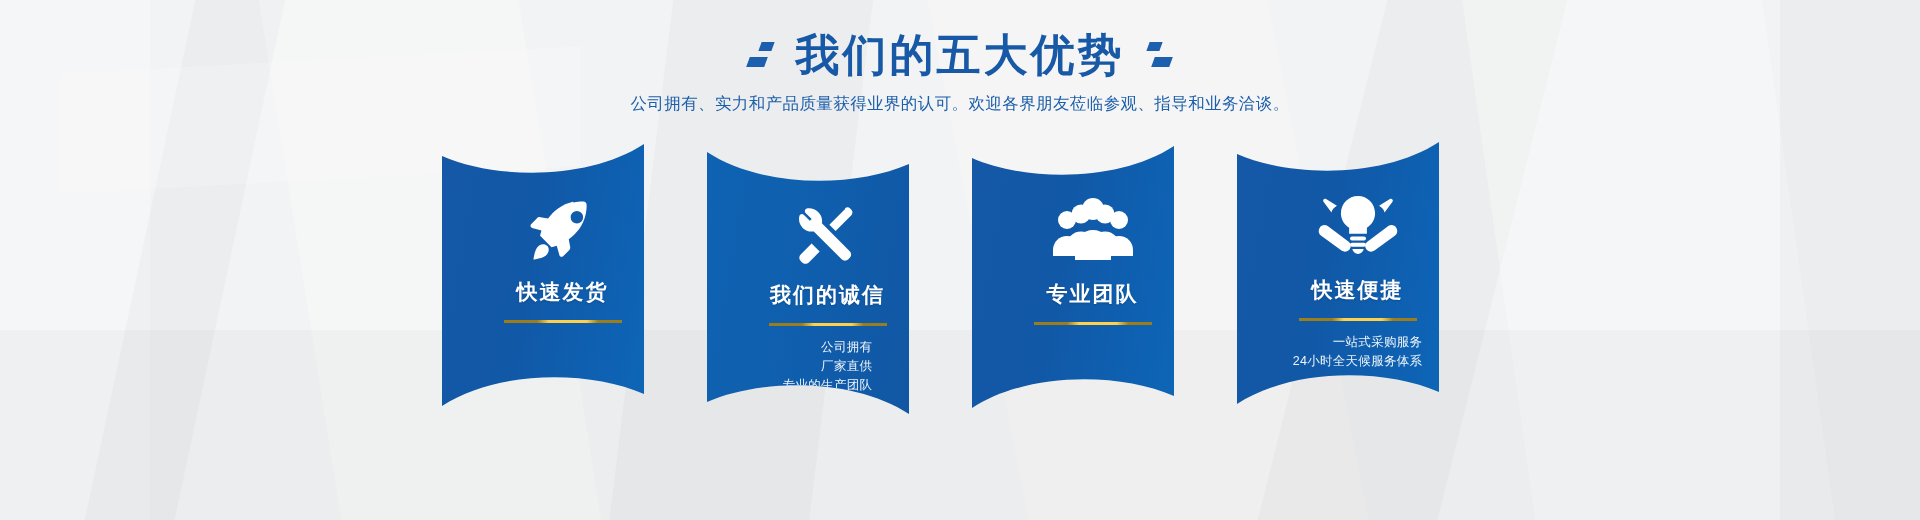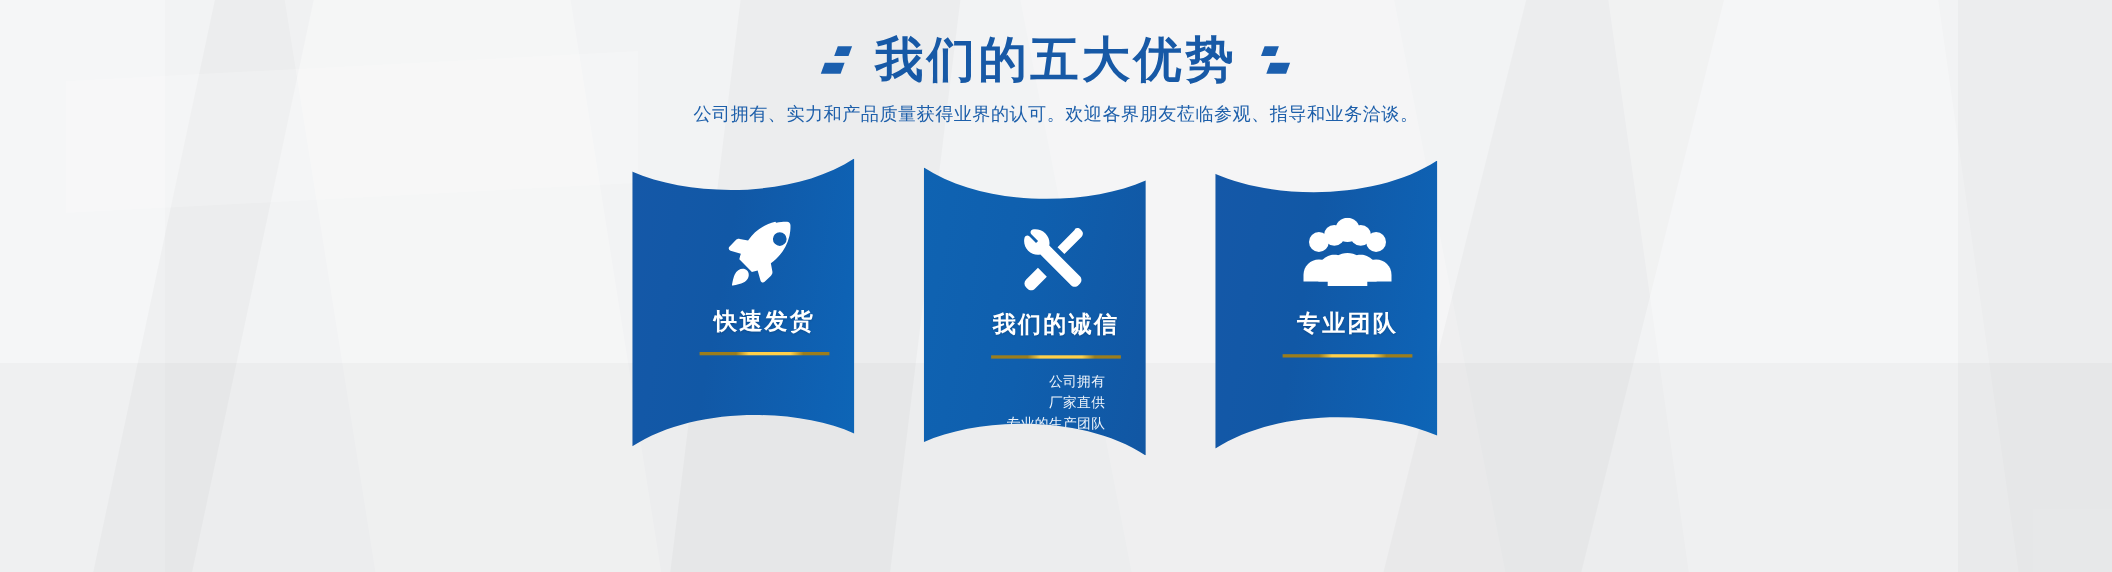--- a/index.html
+++ b/index.html
@@ -171,15 +171,38 @@
             <circle cx="42" cy="11" r="11"></circle>
             <path d="M24 50c0-9.9 8-18 18-18s18 8.1 18 18v12H24z"></path>
           </svg>
         </div>
         <div class="card-title">专业团队</div>
         <div class="divider"></div>
       </div>
     </div>
 
 
+    <div class="card d5">
+      <div class="inner">
+        <div class="icon-wrap">
+          <svg width="82" height="74" viewBox="0 0 72 64" fill="#ffffff">
+            <path d="M36 4c-8.3 0-15 6.7-15 15 0 5.4 2.9 10.1 7.2 12.7V37h15.6v-5.3C48.1 29.1 51 24.4 51 19c0-8.3-6.7-15-15-15z"></path>
+            <rect x="29" y="39.5" width="14" height="3.4" rx="1.7"></rect>
+            <rect x="29" y="45" width="14" height="3.4" rx="1.7"></rect>
+            <path d="M31 50.5h10c-.6 2.6-2.6 4.3-5 4.3s-4.4-1.7-5-4.3z"></path>
+            <path d="M17.5 12.5 8 6.5c-1.5-1-3.4.9-2.3 2.4l7 9.4c.4-2.1 2.2-4.3 4.8-5.8z"></path>
+            <path d="M54.5 12.5 64 6.5c1.5-1 3.4.9 2.3 2.4l-7 9.4c-.4-2.1-2.2-4.3-4.8-5.8z"></path>
+            <path d="M20 30c-3.5 3-5.5 7-5.5 11.3 0 6 3.3 11.4 8.5 14.8l6.5 4.2c1.8 1.2 4 1.2 5.8 0l.2-.1-18-17.2c-2-1.9-2.2-5-.5-7.2L20 30z" opacity="0"></path>
+            <path d="M9.4 30.3c-2.4-1.6-5.6-.9-7.1 1.6-1.4 2.3-.8 5.3 1.4 6.9l17.8 13c2.3 1.7 5.5 1.2 7.2-1.1l.1-.2c1.4-2 1.1-4.7-.7-6.3L9.4 30.3z"></path>
+            <path d="M62.6 30.3c2.4-1.6 5.6-.9 7.1 1.6 1.4 2.3.8 5.3-1.4 6.9l-17.8 13c-2.3 1.7-5.5 1.2-7.2-1.1l-.1-.2c-1.4-2-1.1-4.7.7-6.3l18.7-13.9z"></path>
+          </svg>
+        </div>
+        <div class="card-title">快速便捷</div>
+        <div class="divider"></div>
+        <div class="card-desc">
+          <div>一站式采购服务</div>
+          <div>24小时全天候服务体系</div>
+        </div>
+      </div>
+    </div>
 
   </div>
 </div>
 
 </body></html>

